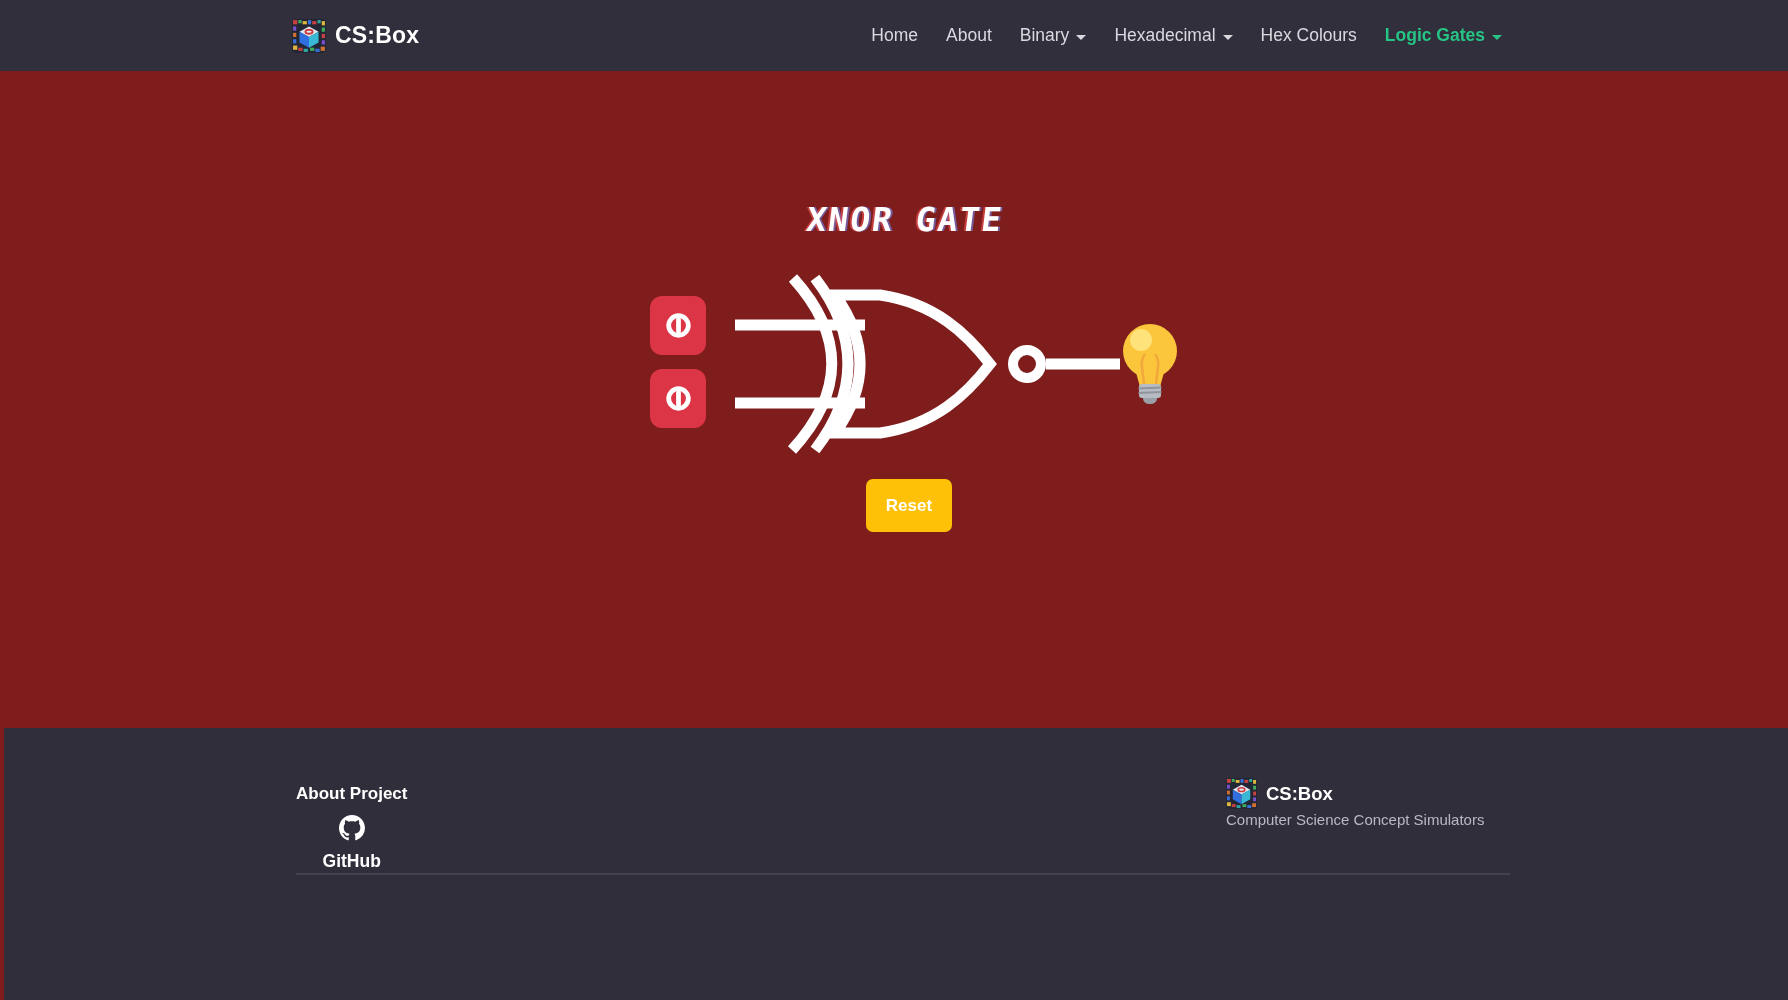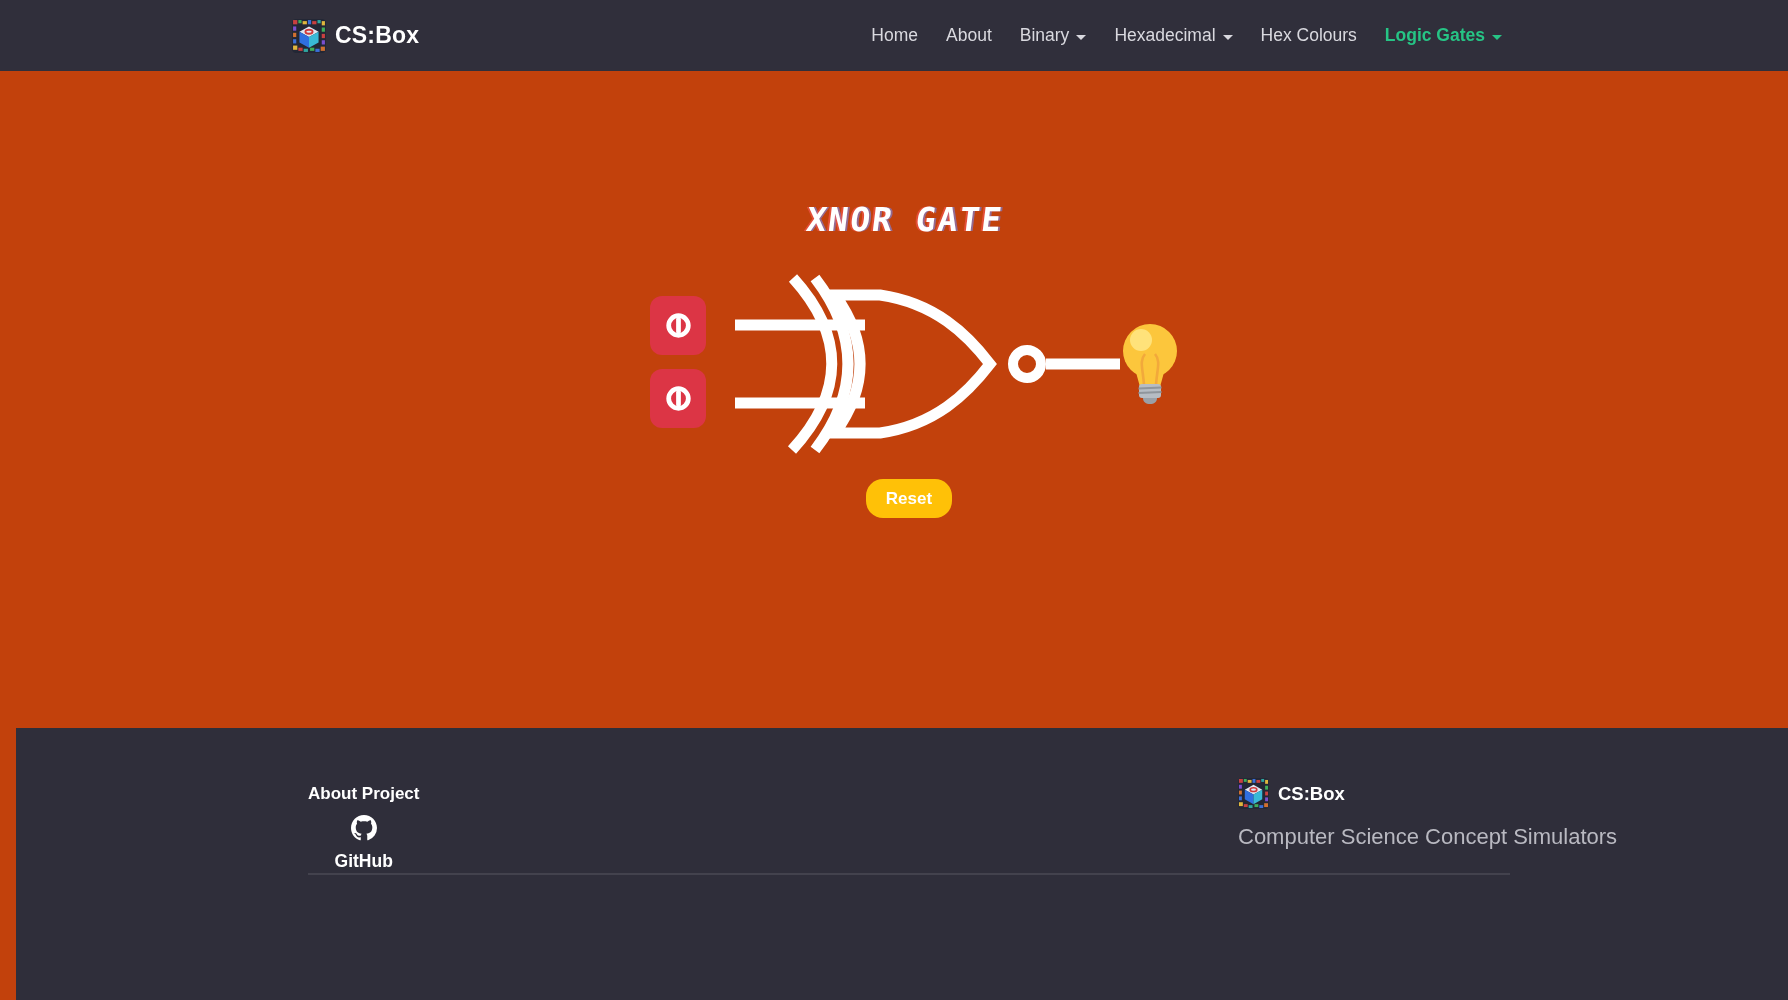--- a/index.html
+++ b/index.html
@@ -1,19 +1,19 @@
 <!DOCTYPE html>
 <html><head>
 <meta charset="utf-8">
 <style>
   * { box-sizing: border-box; margin: 0; padding: 0; }
   html, body { background: #1f1e27; }
   body { font-family: "Liberation Sans", sans-serif; }
   .page { position: relative; width: 1788px; height: 1000px; overflow: hidden;
-          background: #c2410c; }
+          background: #7f1d1d; }
 
   
   .navbar { position: absolute; top: 0; left: 0; right: 0; height: 71px;
             background: #302f3b; display: flex; align-items: center;
             justify-content: space-between; padding: 0 286px 0 292px; }
   .brand { display: flex; align-items: center; gap: 9px; text-decoration: none; cursor: pointer; }
   .brand-logo { width: 34px; height: 34px; border-radius: 4px; display: block; }
   .brand-name { color: #ffffff; font-weight: bold; font-size: 23px; letter-spacing: .2px; }
   .nav { display: flex; align-items: center; gap: 28px; list-style: none; }
   .nav-link { color: #d9d9df; font-size: 17.5px; text-decoration: none; cursor: pointer;
@@ -29,41 +29,41 @@
                font-family: "DejaVu Sans Mono", monospace; font-size: 33px;
                letter-spacing: 2px; transform: skewX(-7deg);
                text-shadow: -2px 0 0 rgba(255,90,90,.55), 2px 0 0 rgba(110,140,255,.55); }
   .toggle { position: absolute; width: 56px; height: 59px; background: #dc3545;
             border: none; border-radius: 12px; cursor: pointer;
             display: flex; align-items: center; justify-content: center; }
   .toggle-a { left: 650px; top: 296px; }
   .toggle-b { left: 650px; top: 369px; }
   .gate-svg { position: absolute; left: 730px; top: 270px; }
   .bulb-svg { position: absolute; left: 1120px; top: 321px; }
-  .reset-btn { position: absolute; left: 866px; top: 479px; width: 86px; height: 39px;
+  .reset-btn { position: absolute; left: 866px; top: 479px; width: 86px; height: 53px;
                background: #ffc107; color: #ffffff; font-weight: bold; font-size: 17px;
-               border: none; border-radius: 17px; cursor: pointer;
+               border: none; border-radius: 7px; cursor: pointer;
                font-family: "Liberation Sans", sans-serif; }
 
   
-  .footer { position: absolute; top: 728px; left: 16px; right: 0; height: 272px;
+  .footer { position: absolute; top: 728px; left: 4px; right: 0; height: 272px;
             background: #2f2e3a; }
   .f-heading { color: #ffffff; font-size: 17px; font-weight: bold; }
   .f-col1 { position: absolute; left: 292px; top: 56px; }
   .github-link { display: flex; align-items: center; gap: 10px; margin-top: 11px;
                  color: #ffffff; font-size: 17.5px; font-weight: bold;
                  text-decoration: none; cursor: pointer; flex-direction: column; }
   .f-col2 { position: absolute; left: 912px; top: 56px; width: 200px; }
   .social-row { display: flex; gap: 54px; margin: 14px 0 0 10px; }
   .social-row a { display: block; cursor: pointer; }
   .f-col3 { position: absolute; left: 1222px; top: 50px; }
   .f-brand-row { display: flex; align-items: center; gap: 9px; }
   .f-brand-logo { width: 31px; height: 31px; border-radius: 4px; }
   .f-brand-name { color: #ffffff; font-weight: bold; font-size: 18.5px; }
-  .f-tagline { margin-top: 15px; color: #b9b9c1; font-size: 22px; }
+  .f-tagline { margin-top: 2px; color: #b9b9c1; font-size: 15px; }
   .f-divider { position: absolute; left: 292px; right: 278px; top: 145px; height: 2px;
                background: #43424d; }
   .f-copy { position: absolute; left: 292px; top: 173px; color: #b9b9c1;
             font-size: 17px; line-height: 23.5px; }
 </style>
 </head>
 <body>
 
 <svg width="0" height="0" style="position:absolute" aria-hidden="true">
   <defs>

